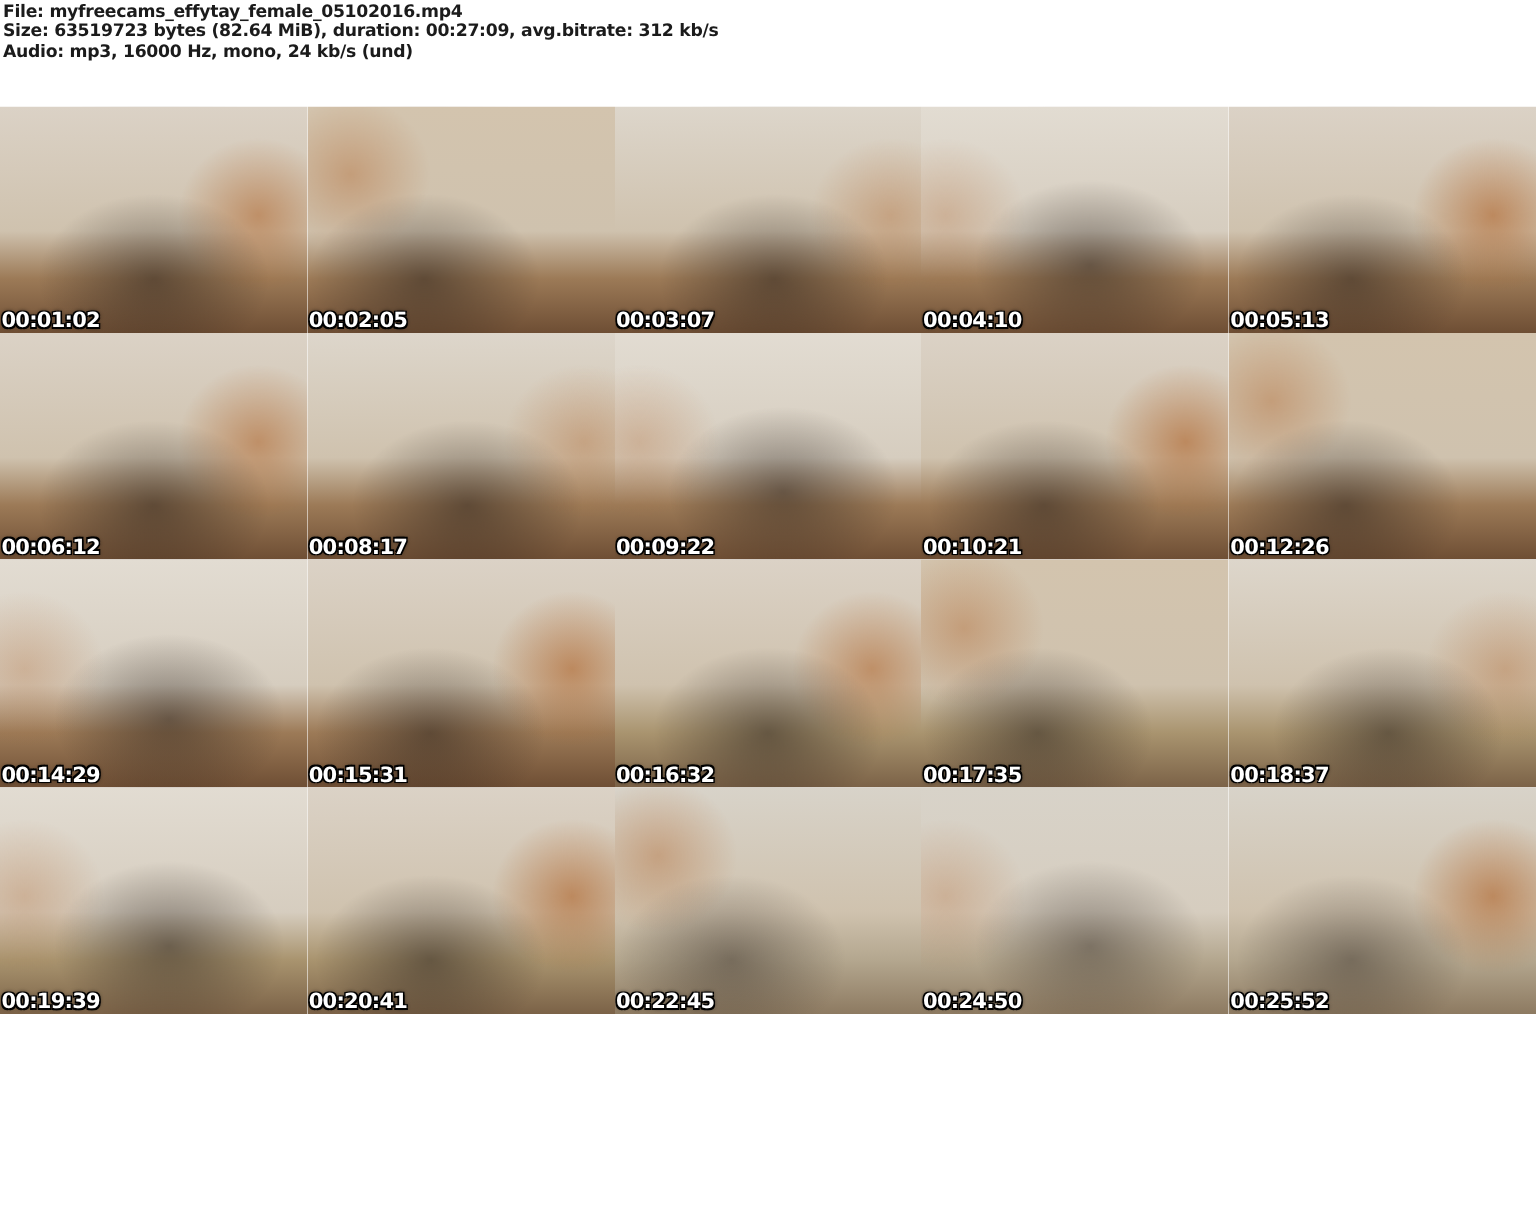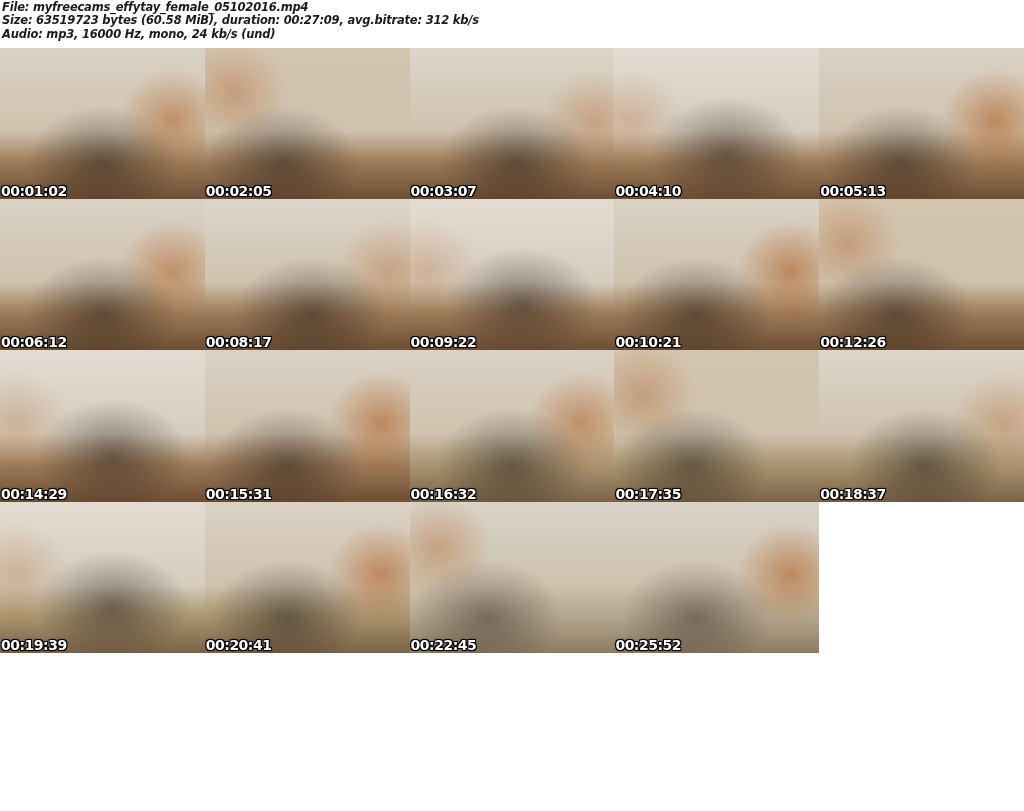--- a/index.html
+++ b/index.html
@@ -1,24 +1,23 @@
 <!DOCTYPE html>
 <html><head>
 <meta charset="utf-8">
 <style>
   html,body{margin:0;padding:0;background:#ffffff;}
   body{width:1024px;height:811px;overflow:hidden;font-family:"DejaVu Sans","Liberation Sans",sans-serif;}
 
   
   .file-header{
     box-sizing:border-box;
-    width:1024px;height:48px;
+    width:1024px;height:71px;
     padding:1px 0 0 2px;
     background:#ffffff;
-    font-style:italic;
   }
   .file-header .line{
     font-weight:bold;
     font-size:11.5px;
     line-height:13.4px;
     letter-spacing:-0.2px;
     color:#1b1b1b;
     white-space:nowrap;
   }
 
@@ -60,21 +59,21 @@
       -1px -1px 0 #000, 1px -1px 0 #000,
       -1px  1px 0 #000, 1px  1px 0 #000,
        0 0 3px #000;
   }
 </style>
 </head>
 <body>
 
 <div class="file-header">
   <div class="line">File: myfreecams_effytay_female_05102016.mp4</div>
-  <div class="line">Size: 63519723 bytes (60.58 MiB), duration: 00:27:09, avg.bitrate: 312 kb/s</div>
+  <div class="line">Size: 63519723 bytes (82.64 MiB), duration: 00:27:09, avg.bitrate: 312 kb/s</div>
   <div class="line">Audio: mp3, 16000 Hz, mono, 24 kb/s (und)</div>
 </div>
 
 <div class="sheet">
   <div class="thumb c1 r1">
       <div class="scene"></div>
       <span class="ts">00:01:02</span>
     </div>
   <div class="thumb c2 r1">
       <div class="scene"></div>
@@ -141,17 +140,21 @@
     </div>
   <div class="thumb c5 r4">
       <div class="scene"></div>
       <span class="ts">00:20:41</span>
     </div>
 
   <div class="thumb c2 r5">
       <div class="scene"></div>
       <span class="ts">00:22:45</span>
     </div>
+  <div class="thumb c4 r5">
+      <div class="scene"></div>
+      <span class="ts">00:24:50</span>
+    </div>
   <div class="thumb c5 r5">
       <div class="scene"></div>
       <span class="ts">00:25:52</span>
     </div>
 </div>
 
 </body></html>

